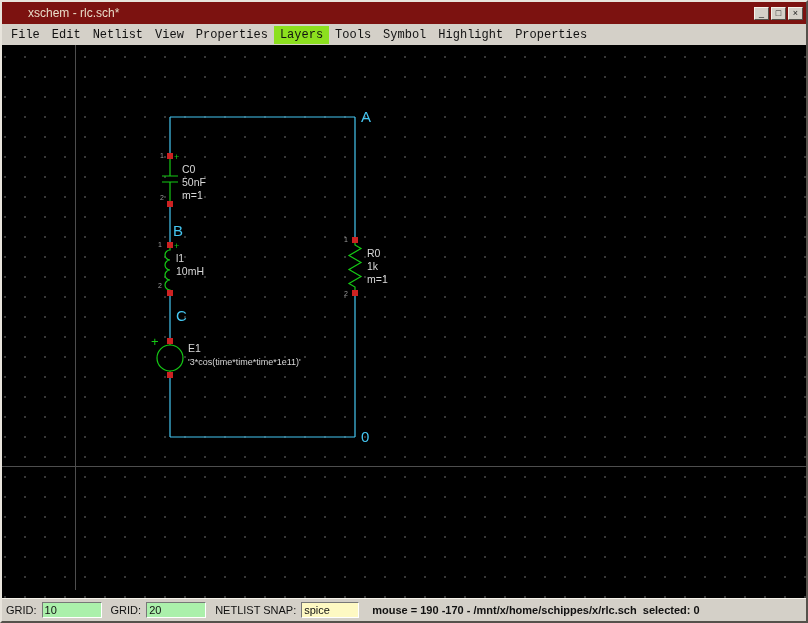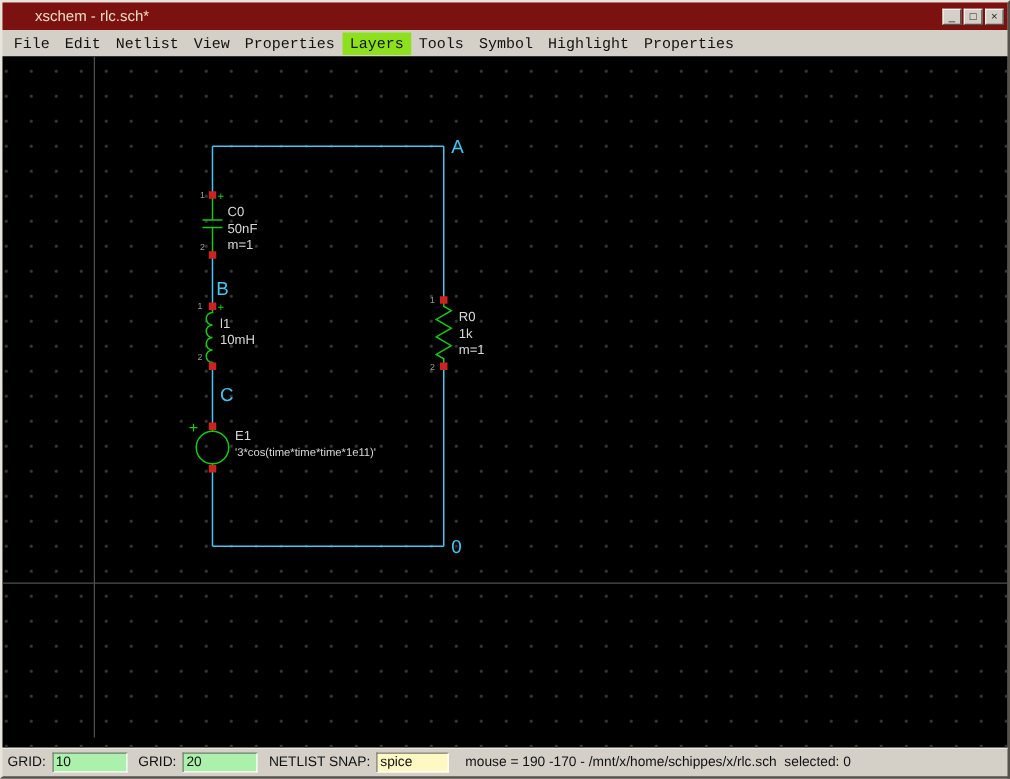--- a/index.html
+++ b/index.html
@@ -80,21 +80,21 @@
     font-size:11px; color:#111;
   }
   .sb-label { white-space:nowrap; }
   .sb-label.spaced { margin-left:4px; }
   .entry {
     height:16px; border:1px solid; border-color:#777 #fff #fff #777;
     font:11px "Liberation Sans", sans-serif; padding:0 2px; color:#111;
   }
   .entry.green { background:var(--entry-green,#abf0ab); width:60px; }
   .entry.plain { background:#fef9c3; width:58px; }
-  .sb-info { margin-left:8px; white-space:pre; color:#111; }
+  .sb-info { margin-left:8px; white-space:pre; color:#111;font-weight:bold; }
 </style>
 </head>
 <body>
 
 <div class="window">
 
   <div class="titlebar">
     <span class="title-text">xschem - rlc.sch*</span>
     <span class="winbtns">
       <span class="winbtn">

